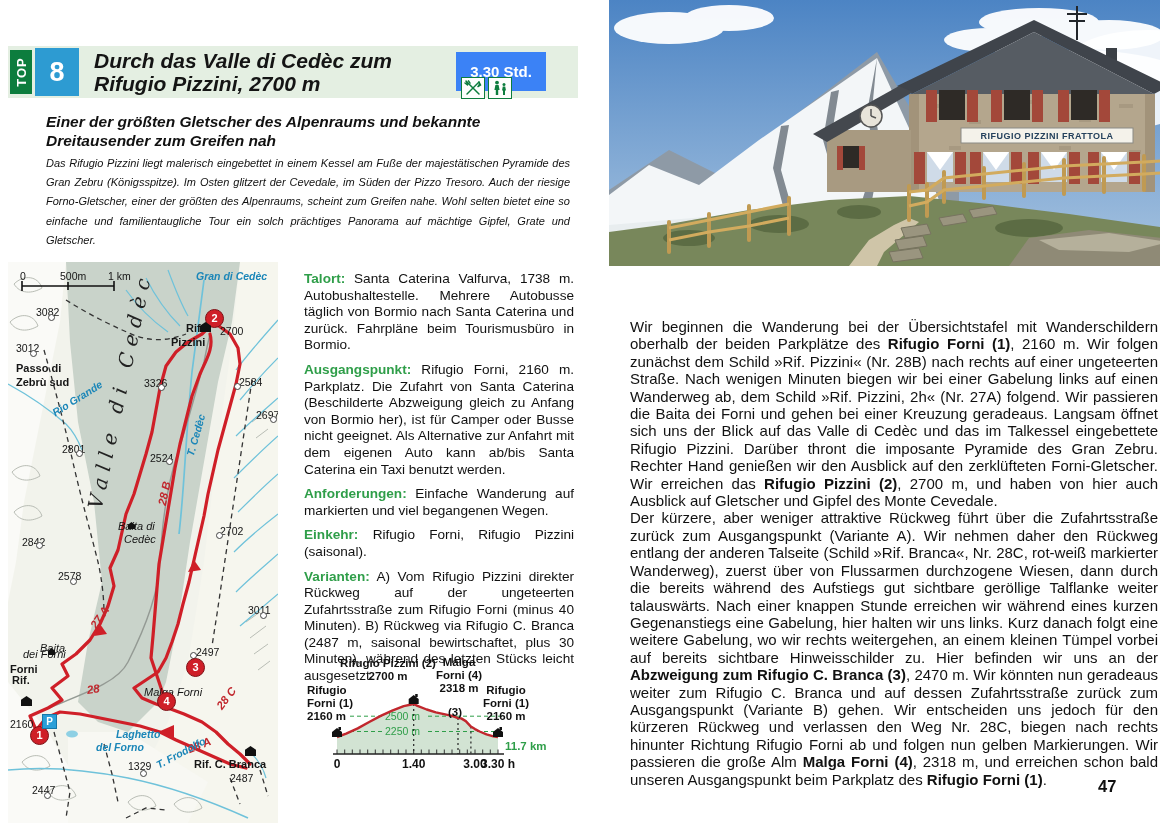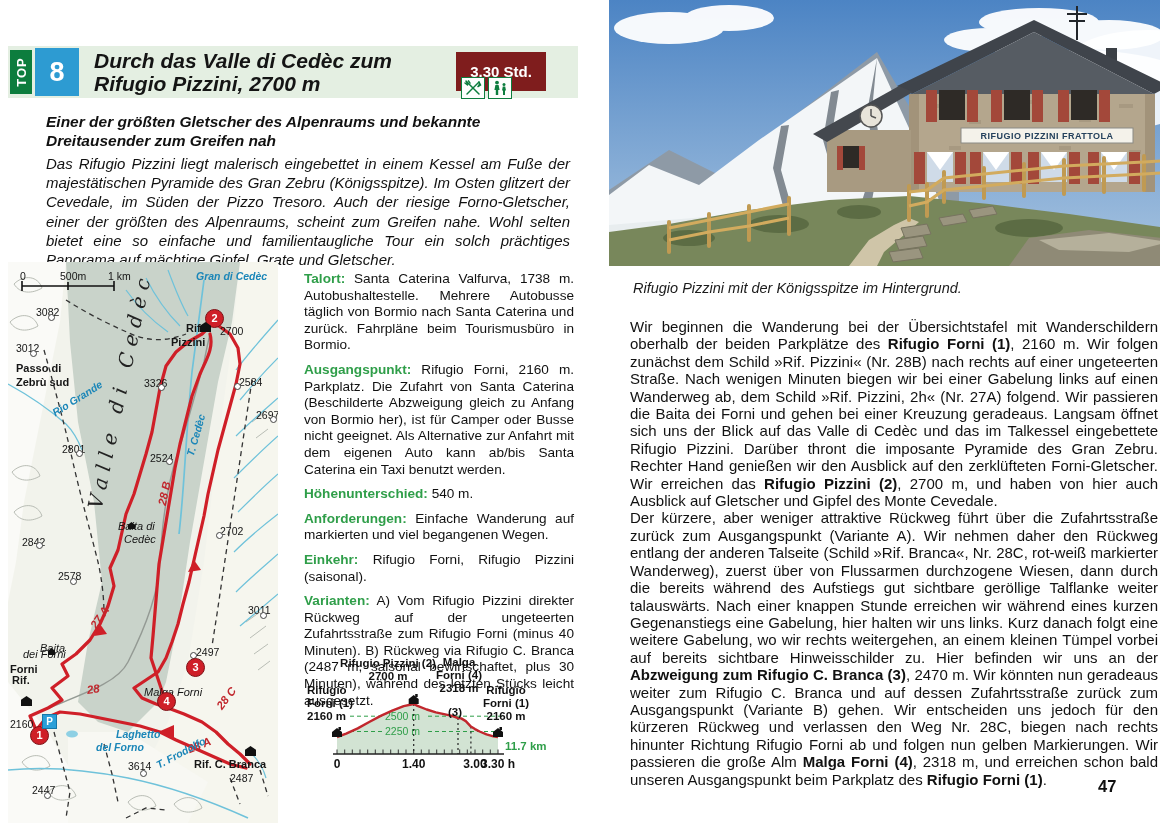--- a/index.html
+++ b/index.html
@@ -9,30 +9,30 @@
 
   
   .hbar{left:8px;top:46px;width:570px;height:52px;background:#e4efe2;}
   .topbadge{left:10px;top:50px;width:22px;height:44px;background:#0d7d3e;}
   .topbadge span{position:absolute;left:50%;top:50%;transform:translate(-50%,-50%) rotate(-90deg);
         color:#fff;font-weight:bold;font-size:13px;letter-spacing:1px;}
   .numbadge{left:35px;top:48px;width:44px;height:48px;background:#2d9bd2;color:#fff;
         font-weight:bold;font-size:27px;display:flex;align-items:center;justify-content:center;}
   .title{left:94px;top:49px;width:360px;font-weight:bold;font-style:italic;font-size:21px;
         line-height:23px;white-space:pre-line;color:#141414;}
-  .duration{left:456px;top:52px;width:90px;height:39px;background:#7f1d1d;color:#fff;
+  .duration{left:456px;top:52px;width:90px;height:39px;background:#3b82f6;color:#fff;
         font-weight:bold;font-size:15px;display:flex;align-items:center;justify-content:center;}
   .amenities{left:461px;top:77px;display:flex;gap:3px;}
   .amen-box{width:22px;height:20px;background:#fdfefd;border:1px solid #0d7d3e;
         display:flex;align-items:center;justify-content:center;}
 
   
   .subtitle{left:46px;top:112px;width:524px;font-weight:bold;font-style:italic;
         font-size:15.5px;line-height:19px;}
-  .lead{left:46px;top:154px;width:524px;font-style:italic;font-size:15px;line-height:19.2px;
+  .lead{left:46px;top:154px;width:524px;font-style:italic;font-size:11px;line-height:19.2px;
         text-align:justify;}
 
   
   .infocol{left:296px;top:263px;width:286px;font-size:13.6px;line-height:16.6px;text-align:justify;}
   .infocol p{margin:8px;}
   .ilabel{color:#2f9e49;font-weight:bold;}
 
   
   .map{left:8px;top:262px;width:270px;height:561px;overflow:hidden;background:#f2f3ec;}
   .map svg{position:absolute;left:0;top:0;}
@@ -212,21 +212,21 @@
         <span class="ml b" style="left: 4px; top: 412px;">Rif.</span>
         <span class="ml b" style="left: 2px; top: 401px;">Forni</span>
         <span class="ml route" style="left: 78px; top: 422px; transform: rotate(-8deg);">28</span>
         <span class="ml i" style="left: 136px; top: 424px;">Malga Forni</span>
         <span class="ml " style="left: 2px; top: 456px;">2160</span>
         <span class="ml water" style="left: 72px; top: 466px; margin-left: 36px;">Laghetto</span>
         <span class="ml water" style="left: 88px; top: 479px;">del Forno</span>
         <span class="ml route" style="left: 206px; top: 442px; transform: rotate(-52deg);">28 C</span>
         <span class="ml route" style="left: 178px; top: 482px; transform: rotate(-22deg);">28 A</span>
         <span class="ml water" style="left: 146px; top: 498px; transform: rotate(-28deg);">T. Frodolfo</span>
-        <span class="ml " style="left: 120px; top: 498px;">3614</span>
+        <span class="ml " style="left: 120px; top: 498px;">1329</span>
         <span class="ml b" style="left: 186px; top: 496px;">Rif. C. Branca</span>
         <span class="ml " style="left: 222px; top: 510px;">2487</span>
         <span class="ml " style="left: 24px; top: 522px;">2447</span>
         <span class="spotdot" style="left: 40px; top: 52px;"></span>
         <span class="spotdot" style="left: 22px; top: 88px;"></span>
         <span class="spotdot" style="left: 150px; top: 122px;"></span>
         <span class="spotdot" style="left: 226px; top: 121px;"></span>
         <span class="spotdot" style="left: 262px; top: 154px;"></span>
         <span class="spotdot" style="left: 68px; top: 188px;"></span>
         <span class="spotdot" style="left: 158px; top: 196px;"></span>
@@ -246,21 +246,20 @@
         <span class="huticon" style="left: 13px; top: 434px;"></span>
         <span class="huticon" style="left: 237px; top: 484px;"></span>
         <span class="huticon" style="width: 7px; height: 7px; left: 120px; top: 260px;"></span>
         <span class="huticon" style="width: 7px; height: 7px; left: 40px; top: 386px;"></span>
       </div>
   </div>
 
   <div class="abs infocol" id="info-list">
       <p><span class="ilabel">Talort:</span> Santa Caterina Valfurva, 1738 m. Autobushaltestelle. Mehrere Autobusse täglich von Bormio nach Santa Caterina und zurück. Fahrpläne beim Tourismusbüro in Bormio.</p>
       <p><span class="ilabel">Ausgangspunkt:</span> Rifugio Forni, 2160 m. Parkplatz. Die Zufahrt von Santa Caterina (Beschilderte Abzweigung gleich zu Anfang von Bormio her), ist für Camper oder Busse nicht geeignet. Als Alternative zur Anfahrt mit dem eigenen Auto kann ab/bis Santa Caterina ein Taxi benutzt werden.</p>
-      <p><span class="ilabel">Höhenunterschied:</span> 540 m.</p>
       <p><span class="ilabel">Anforderungen:</span> Einfache Wanderung auf markierten und viel begangenen Wegen.</p>
       <p><span class="ilabel">Einkehr:</span> Rifugio Forni, Rifugio Pizzini (saisonal).</p>
       <p><span class="ilabel">Varianten:</span> A) Vom Rifugio Pizzini direkter Rückweg auf der ungeteerten Zufahrtsstraße zum Rifugio Forni (minus 40 Minuten). B) Rückweg via Rifugio C. Branca (2487 m, saisonal bewirtschaftet, plus 30 Minuten), während des letzten Stücks leicht ausgesetzt.</p>
     </div>
 
   <div class="abs profile" id="profile"><svg width="290" height="178" viewBox="0 0 290 178" style="overflow:visible">
         <polygon points="39.0,95.0 48.2,91.6 59.7,86.4 71.2,80.0 82.7,73.9 94.2,68.7 105.7,64.1 115.7,62.0 119.5,63.8 128.7,67.5 137.9,70.3 147.1,72.4 154.0,73.9 160.0,76.1 163.2,76.4 167.8,79.1 172.9,84.6 177.0,87.1 181.6,89.5 188.5,92.3 195.4,94.3 200.0,95.0 200,112 39,112" fill="#d2e3d3"></polygon>
         <line x1="52" y1="74.2" x2="84" y2="74.2" stroke="#2f9e49" stroke-width="1" stroke-dasharray="4 3"></line>
         <line x1="130" y1="74.2" x2="204" y2="74.2" stroke="#2f9e49" stroke-width="1" stroke-dasharray="4 3"></line>
         <text x="87" y="77.7" font-size="10.5" fill="#2f9e49" font-family="Liberation Sans,sans-serif">2500 m</text>
@@ -444,21 +443,20 @@
         <line x1="566" y1="154" x2="566" y2="188"></line>
       </g>
       <g stroke="#d2ab5e" stroke-width="3" fill="none">
         <polyline points="60,228 100,220 140,212 180,204"></polyline>
         <polyline points="60,240 100,232 140,226 180,218"></polyline>
         <polyline points="300,192 318,190 335,178 375,174 415,170 455,166 495,164 535,162 566,160"></polyline>
         <polyline points="300,206 318,202 335,190 375,186 415,182 455,178 495,176 535,174 566,172"></polyline>
       </g>
     </svg>
   </div>
-  <div class="abs caption">Rifugio Pizzini mit der Königsspitze im Hintergrund.</div>
 
   <div class="abs article" id="article">
       <p><span>Wir beginnen die Wanderung bei der Übersichtstafel mit Wanderschildern oberhalb der beiden Parkplätze des </span><span class="bseg">Rifugio Forni (1)</span><span>, 2160 m. Wir folgen zunächst dem Schild »Rif. Pizzini« (Nr. 28B) nach rechts auf einer ungeteerten Straße. Nach wenigen Minuten biegen wir bei einer Gabelung links auf einen Wanderweg ab, dem Schild »Rif. Pizzini, 2h« (Nr. 27A) folgend. Wir passieren die Baita dei Forni und gehen bei einer Kreuzung geradeaus. Langsam öffnet sich uns der Blick auf das Valle di Cedèc und das im Talkessel eingebettete Rifugio Pizzini. Darüber thront die imposante Pyramide des Gran Zebru. Rechter Hand genießen wir den Ausblick auf den zerklüfteten Forni-Gletscher. Wir erreichen das </span><span class="bseg">Rifugio Pizzini (2)</span><span>, 2700 m, und haben von hier auch Ausblick auf Gletscher und Gipfel des Monte Cevedale.</span></p>
       <p><span>Der kürzere, aber weniger attraktive Rückweg führt über die Zufahrtsstraße zurück zum Ausgangspunkt (Variante A). Wir nehmen daher den Rückweg entlang der anderen Talseite (Schild »Rif. Branca«, Nr. 28C, rot-weiß markierter Wanderweg), zuerst über von Flussarmen durchzogene Wiesen, dann durch die bereits während des Aufstiegs gut sichtbare geröllige Talflanke weiter talauswärts. Nach einer knappen Stunde erreichen wir während eines kurzen Gegenanstiegs eine Gabelung, hier halten wir uns links. Kurz danach folgt eine weitere Gabelung, wo wir rechts weitergehen, an einem kleinen Tümpel vorbei auf bereits sichtbare Hinweisschilder zu. Hier befinden wir uns an der </span><span class="bseg">Abzweigung zum Rifugio C. Branca (3)</span><span>, 2470 m. Wir könnten nun geradeaus weiter zum Rifugio C. Branca und auf dessen Zufahrtsstraße zurück zum Ausgangspunkt (Variante B) gehen. Wir entscheiden uns jedoch für den kürzeren Rückweg und verlassen den Weg Nr. 28C, biegen nach rechts hinunter Richtung Rifugio Forni ab und folgen nun gelben Markierungen. Wir passieren die große Alm </span><span class="bseg">Malga Forni (4)</span><span>, 2318 m, und erreichen schon bald unseren Ausgangspunkt beim Parkplatz des </span><span class="bseg">Rifugio Forni (1)</span><span>.</span></p>
     </div>
   <div class="abs pagenum">47</div>
 
 </div>
 
 </body></html>

